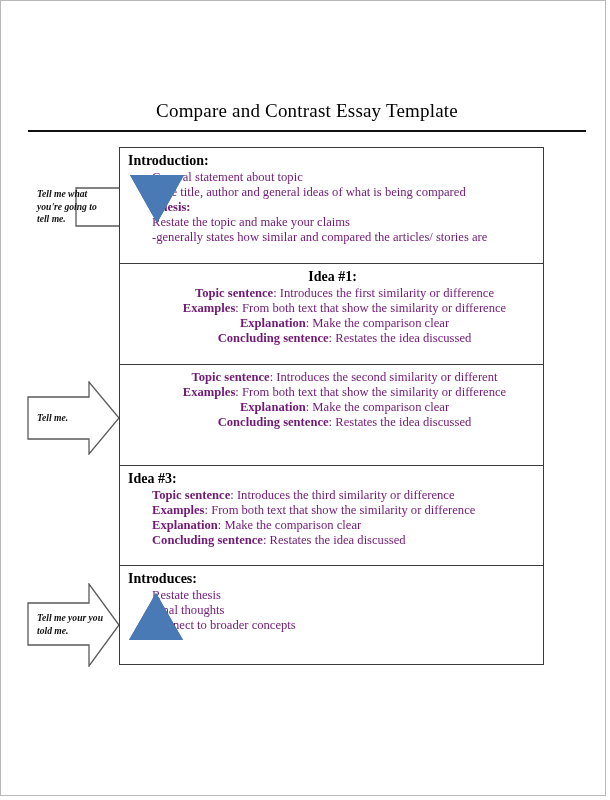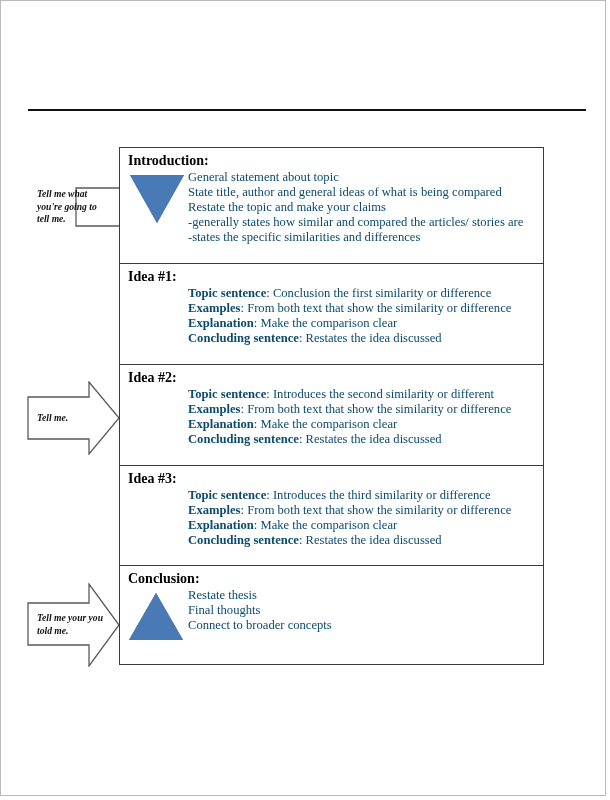--- a/index.html
+++ b/index.html
@@ -58,35 +58,35 @@
   }
   .section-row {
     position: relative;
     border-bottom: 1.6px solid #3a3a3a;
     box-sizing: border-box;
     padding: 5px 6px 5px 8px;
   }
   .section-row:last-child { border-bottom: none; }
 
   .row-intro      { height: 116px; }
-  .row-idea       { height: 101px; }
+  .row-idea       { height: 101px; text-align: center; }
   .row-idea-3     { height: 100px; }
   .row-conclusion { height: 98px; }
 
   .sec-head {
     font-weight: bold;
     font-size: 14px;
     line-height: 1.18;
     color: #000;
   }
   .sec-lines {
-    margin-left: 60px;
+    margin-left: 24px;
     font-size: 12.6px;
     line-height: 1.20;
-    color: #0c4a6e;
+    color: #701a75;
   }
   .sec-lines .line { white-space: nowrap; }
   .sec-lines .line b { font-weight: bold; }
   .sub-head {
     font-weight: bold;
   }
 
   
   .tri {
     position: absolute;
@@ -132,20 +132,21 @@
   #callout-top    { top: 160px; height: 92px; padding-left: 48px; }
   #callout-mid    { top: 380px; height: 74px; }
   #callout-bottom { top: 582px; height: 84px; }
 </style>
 </head>
 <body>
 
 <div id="page">
 
   <div id="title-block">
+    <div id="doc-title">Compare and Contrast Essay Template</div>
     <div id="title-rule"></div>
   </div>
 
   <div id="callout-top" class="callout">
     <svg width="93" height="92" viewBox="0 0 93 92">
       <polygon points="1,27 62,27 62,1 92,46 62,91 62,65 1,65" fill="#ffffff" stroke="#5a5a5a" stroke-width="1.3"></polygon>
     </svg>
     <div class="callout-text">Tell me what you're going to tell me.</div>
   </div>
 
@@ -164,58 +165,57 @@
   </div>
 
   <div id="template-table">
 
     <div class="section-row row-intro">
       <div class="sec-head">Introduction:</div>
       <div class="tri tri-down"></div>
       <div class="sec-lines">
         <div class="line">General statement about topic</div>
         <div class="line">State title, author and general ideas of what is being compared</div>
+        <div class="line sub-head">Thesis:</div>
         <div class="line">Restate the topic and make your claims</div>
         <div class="line">-generally states how similar and compared the articles/ stories are</div>
-        <div class="line">-states the specific similarities and differences</div>
       </div>
     </div>
 
     <div class="section-row row-idea">
       <div class="sec-head">Idea #1:</div>
       <div class="sec-lines">
-        <div class="line"><b>Topic sentence</b><span>: Conclusion the first similarity or difference</span></div>
+        <div class="line"><b>Topic sentence</b><span>: Introduces the first similarity or difference</span></div>
         <div class="line"><b>Examples</b><span>: From both text that show the similarity or difference</span></div>
         <div class="line"><b>Explanation</b><span>: Make the comparison clear</span></div>
         <div class="line"><b>Concluding sentence</b><span>: Restates the idea discussed</span></div>
       </div>
     </div>
 
     <div class="section-row row-idea">
-      <div class="sec-head">Idea #2:</div>
       <div class="sec-lines">
         <div class="line"><b>Topic sentence</b><span>: Introduces the second similarity or different</span></div>
         <div class="line"><b>Examples</b><span>: From both text that show the similarity or difference</span></div>
         <div class="line"><b>Explanation</b><span>: Make the comparison clear</span></div>
         <div class="line"><b>Concluding sentence</b><span>: Restates the idea discussed</span></div>
       </div>
     </div>
 
     <div class="section-row row-idea-3">
       <div class="sec-head">Idea #3:</div>
       <div class="sec-lines">
         <div class="line"><b>Topic sentence</b><span>: Introduces the third similarity or difference</span></div>
         <div class="line"><b>Examples</b><span>: From both text that show the similarity or difference</span></div>
         <div class="line"><b>Explanation</b><span>: Make the comparison clear</span></div>
         <div class="line"><b>Concluding sentence</b><span>: Restates the idea discussed</span></div>
       </div>
     </div>
 
     <div class="section-row row-conclusion">
-      <div class="sec-head">Conclusion:</div>
+      <div class="sec-head">Introduces:</div>
       <div class="tri tri-up"></div>
       <div class="sec-lines">
         <div class="line">Restate thesis</div>
         <div class="line">Final thoughts</div>
         <div class="line">Connect to broader concepts</div>
       </div>
     </div>
 
   </div>
 </div>

